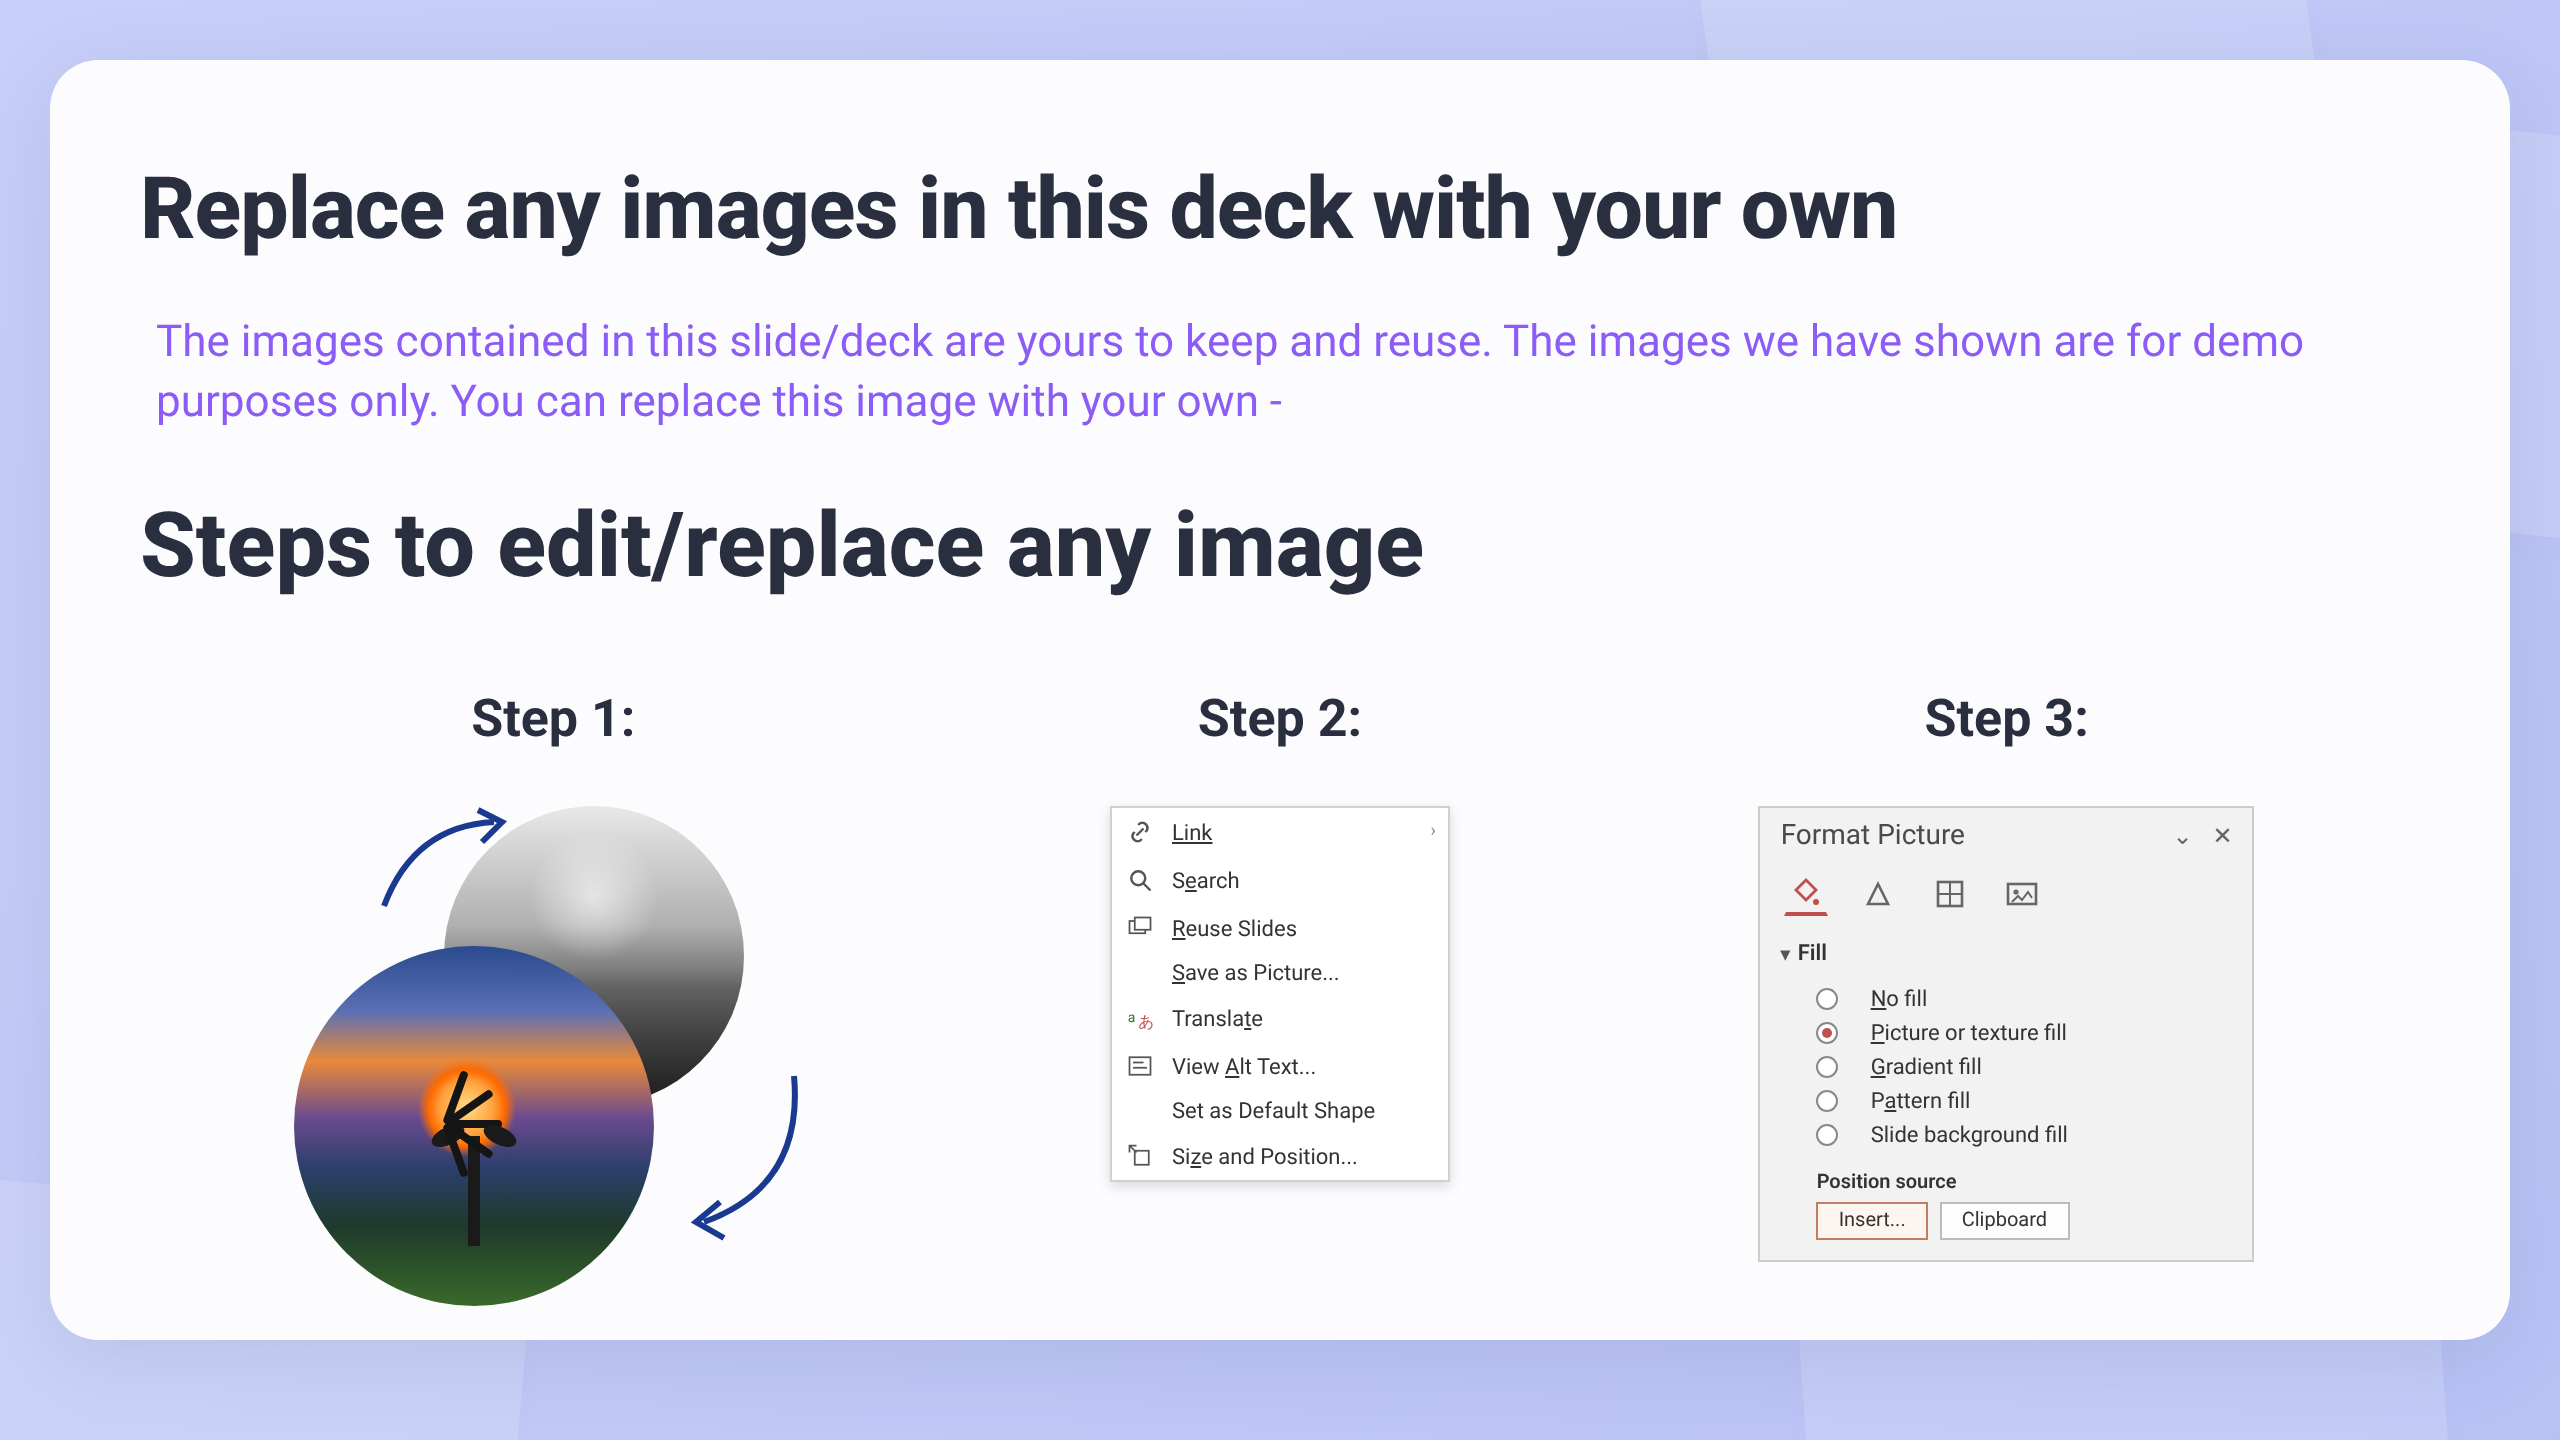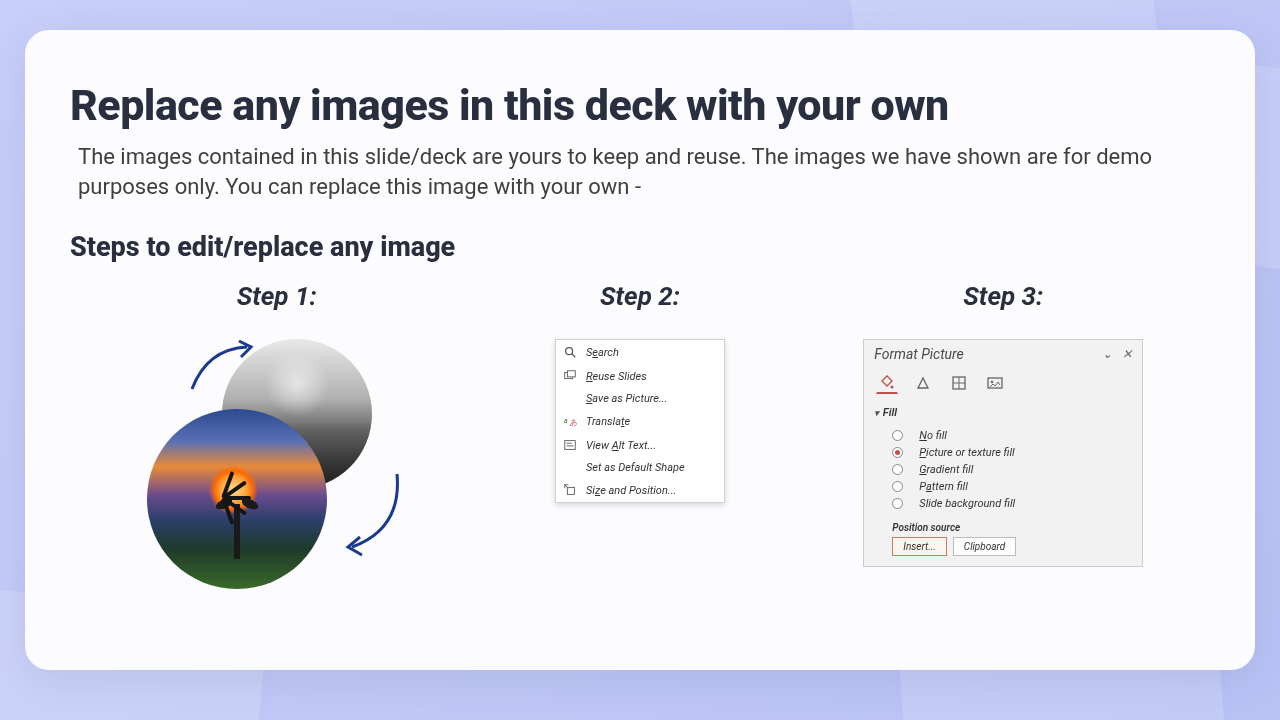--- a/index.html
+++ b/index.html
@@ -30,47 +30,46 @@
     background: #fcfcfe;
     border-radius: 24px;
     padding: 50px 45px 40px 45px;
     box-shadow: 0 10px 40px rgba(60,70,120,0.12);
   }
   .main-title {
     font-size: 43px;
     font-weight: 800;
     color: #2a2f3f;
     letter-spacing: -0.5px;
-    margin-bottom: 12px;
+    margin-bottom: 27px;
   }
   .description {
     font-size: 22px;
-    color: #404040;
+    color: #8b5cf6;
     line-height: 1.35;
     margin: 0 8px 30px 8px;
     font-weight: 400;
   }
   .subtitle {
-    font-size: 27px;
+    font-size: 45px;
     font-weight: 800;
     color: #2a2f3f;
-    margin-bottom: 18px;
+    margin-bottom: 46px;
   }
   .steps-row {
     display: flex;
     justify-content: space-between;
     gap: 30px;
     padding: 0 40px;
   }
   .step {
     flex: 1;
     display: flex;
     flex-direction: column;
     align-items: center;
-    font-style: italic;
   }
   .step-label {
     font-size: 26px;
     font-weight: 700;
     color: #2a2f3f;
     margin-bottom: 28px;
   }
 
   
   .step1-art {
@@ -171,21 +170,21 @@
   .ctx-chevron {
     position: absolute;
     right: 6px;
     color: #888;
     font-size: 9px;
   }
   .ctx-underline { text-decoration: underline; text-decoration-thickness: 1px; }
 
   
   .fmt-panel {
-    width: 280px;
+    width: 248px;
     background: #f2f2f2;
     border: 1px solid #ccc;
     font-size: 11px;
     color: #333;
     padding-bottom: 10px;
   }
   .fmt-header {
     display: flex;
     align-items: center;
     justify-content: space-between;
@@ -327,20 +326,29 @@
         </div>
       </div>
     </div>
 
     <div class="step">
       <div class="step-label">Step 2:</div>
       <div class="ctx-menu">
         <div class="ctx-item">
           <span class="ctx-icon">
               <svg viewBox="0 0 16 16">
+                <path fill="none" stroke="currentColor" stroke-width="1.4" d="M6 10l4-4M7 4l1-1a3 3 0 014 4l-1 1M9 12l-1 1a3 3 0 01-4-4l1-1"></path>
+              </svg>
+            </span>
+          <span><span class="ctx-underline">Link</span></span>
+          <span class="ctx-chevron">›</span>
+        </div>
+        <div class="ctx-item">
+          <span class="ctx-icon">
+              <svg viewBox="0 0 16 16">
                 <circle cx="7" cy="7" r="4" fill="none" stroke="currentColor" stroke-width="1.4"></circle>
                 <line x1="10" y1="10" x2="14" y2="14" stroke="currentColor" stroke-width="1.4"></line>
               </svg>
             </span>
           <span>S<span class="ctx-underline">e</span>arch</span>
         </div>
         <div class="ctx-item">
           <span class="ctx-icon">
               <svg viewBox="0 0 16 16">
                 <rect x="2" y="4" width="9" height="7" fill="none" stroke="currentColor"></rect>

